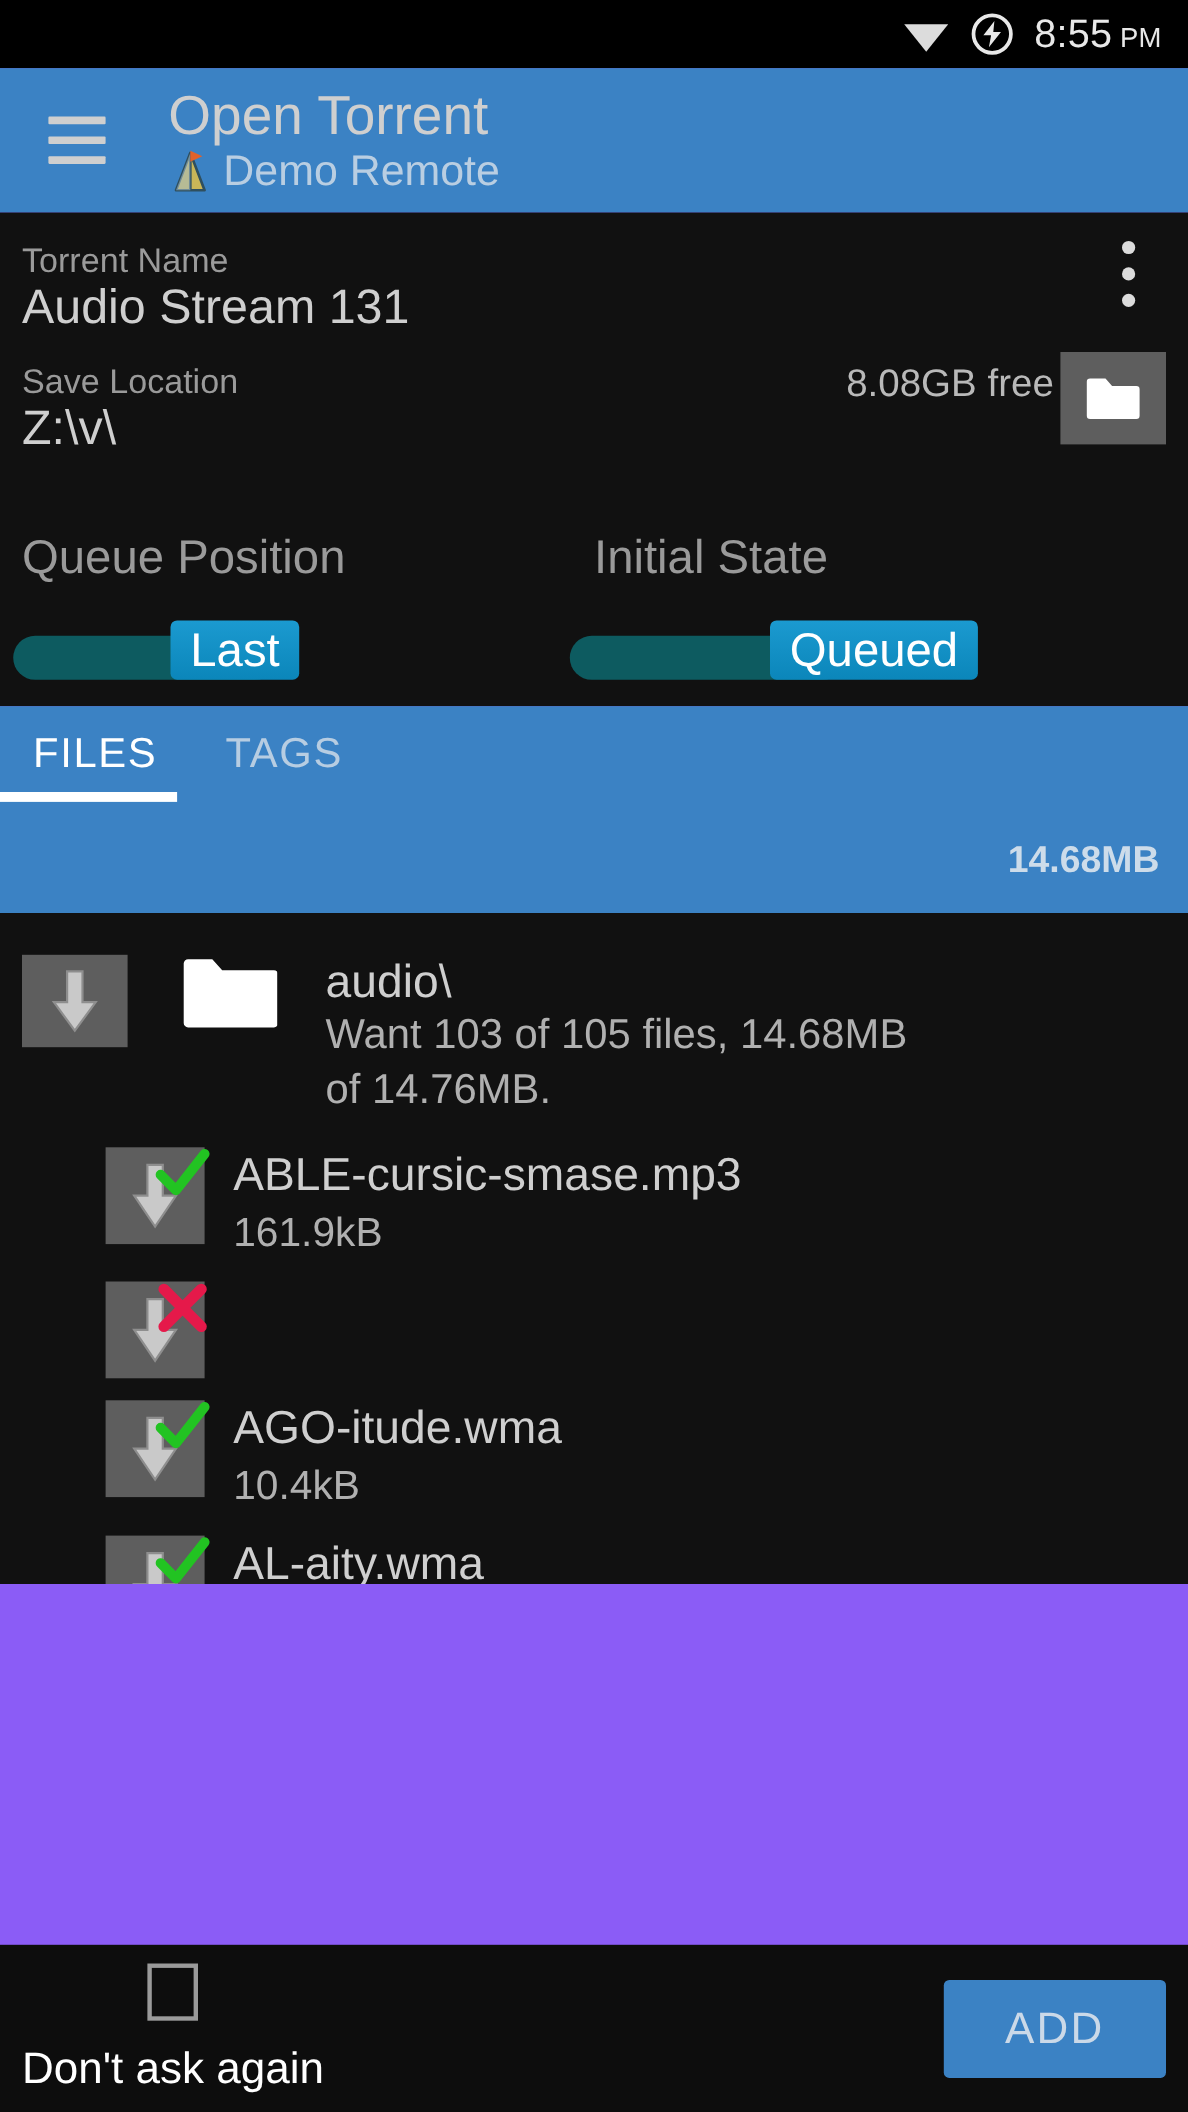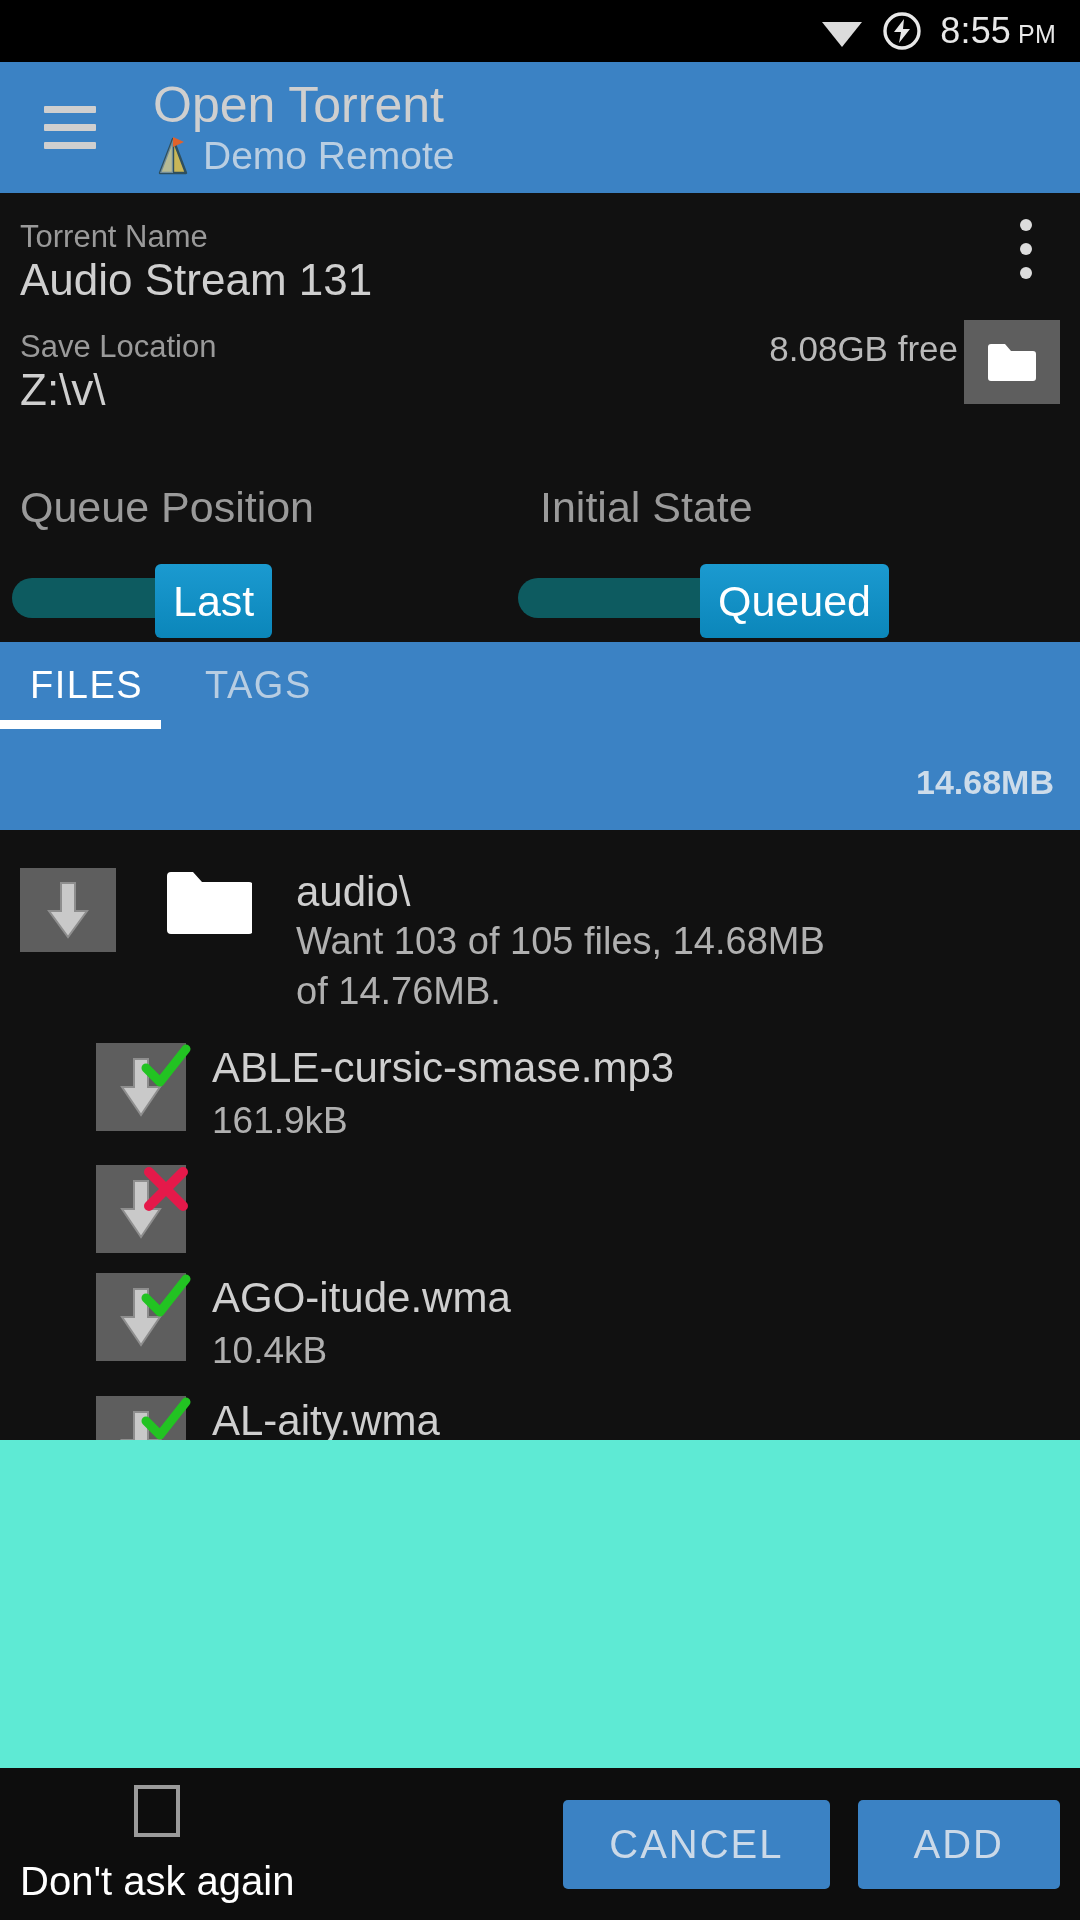--- a/index.html
+++ b/index.html
@@ -2,21 +2,21 @@
 <html><head>
 <meta charset="utf-8">
 <style>
   * { box-sizing: border-box; margin: 0; padding: 0; }
   html, body {
     width: 1080px; height: 1920px;
     background: #0d0d0d;
     font-family: "Liberation Sans", sans-serif;
     overflow: hidden;
   }
-  .screen { position: relative; width: 1080px; height: 1920px; background: #5eead4; }
+  .screen { position: relative; width: 1080px; height: 1920px; background: #8b5cf6; }
 
   
   .statusbar {
     height: 62px; background: #000; display: flex; align-items: center;
     justify-content: flex-end; padding-right: 24px; gap: 18px;
   }
   .wifi-icon { width: 44px; height: 34px; display: block; }
   .bolt-icon { width: 40px; height: 40px; display: block; }
   .clock { color: #e8e8e8; font-size: 36px; letter-spacing: 0.2px; display: flex; align-items: baseline; gap: 7px; }
   .clock .ampm { font-size: 25px; }
@@ -59,21 +59,21 @@
   .sliders { display: flex; padding: 38px 0 0 0; }
   .slider-col { width: 50%; position: relative; }
   .slider-col.right { padding-left: 0; }
   .slider-label { font-size: 43px; color: #9a9a9a; padding-left: 20px; }
   .slider-track-wrap { position: relative; height: 92px; margin-top: 18px; }
   .slider-track {
     position: absolute; top: 28px; height: 40px;
     background: #0d5b60; border-radius: 20px;
   }
   .slider-thumb {
-    position: absolute; top: 14px; height: 74px;
+    position: absolute; top: 14px; height: 54px;
     background: linear-gradient(#1b9ad0, #0b86ba);
     border-radius: 6px; display: flex; align-items: center; justify-content: center;
     color: #fff; font-size: 43px; padding: 0 18px; cursor: pointer;
   }
 
   
   .tabbar { background: #3b82c4; padding-top: 22px; }
   .tabs { display: flex; padding-left: 30px; gap: 62px; }
   .tab { font-size: 38px; letter-spacing: 1.5px; padding-bottom: 22px; cursor: pointer; position: relative; }
   .tab.active { color: #ffffff; }
@@ -296,18 +296,17 @@
     </div>
 
   </div>
 
   <div class="bottombar">
     <div class="checkbox-wrap">
       <span class="checkbox"></span>
       <span class="checkbox-label">Don't ask again</span>
     </div>
     <div class="btn-group">
-      <button class="btn">CANCEL</button>
       <button class="btn add">ADD</button>
     </div>
   </div>
 
 </div>
 
 </body></html>

